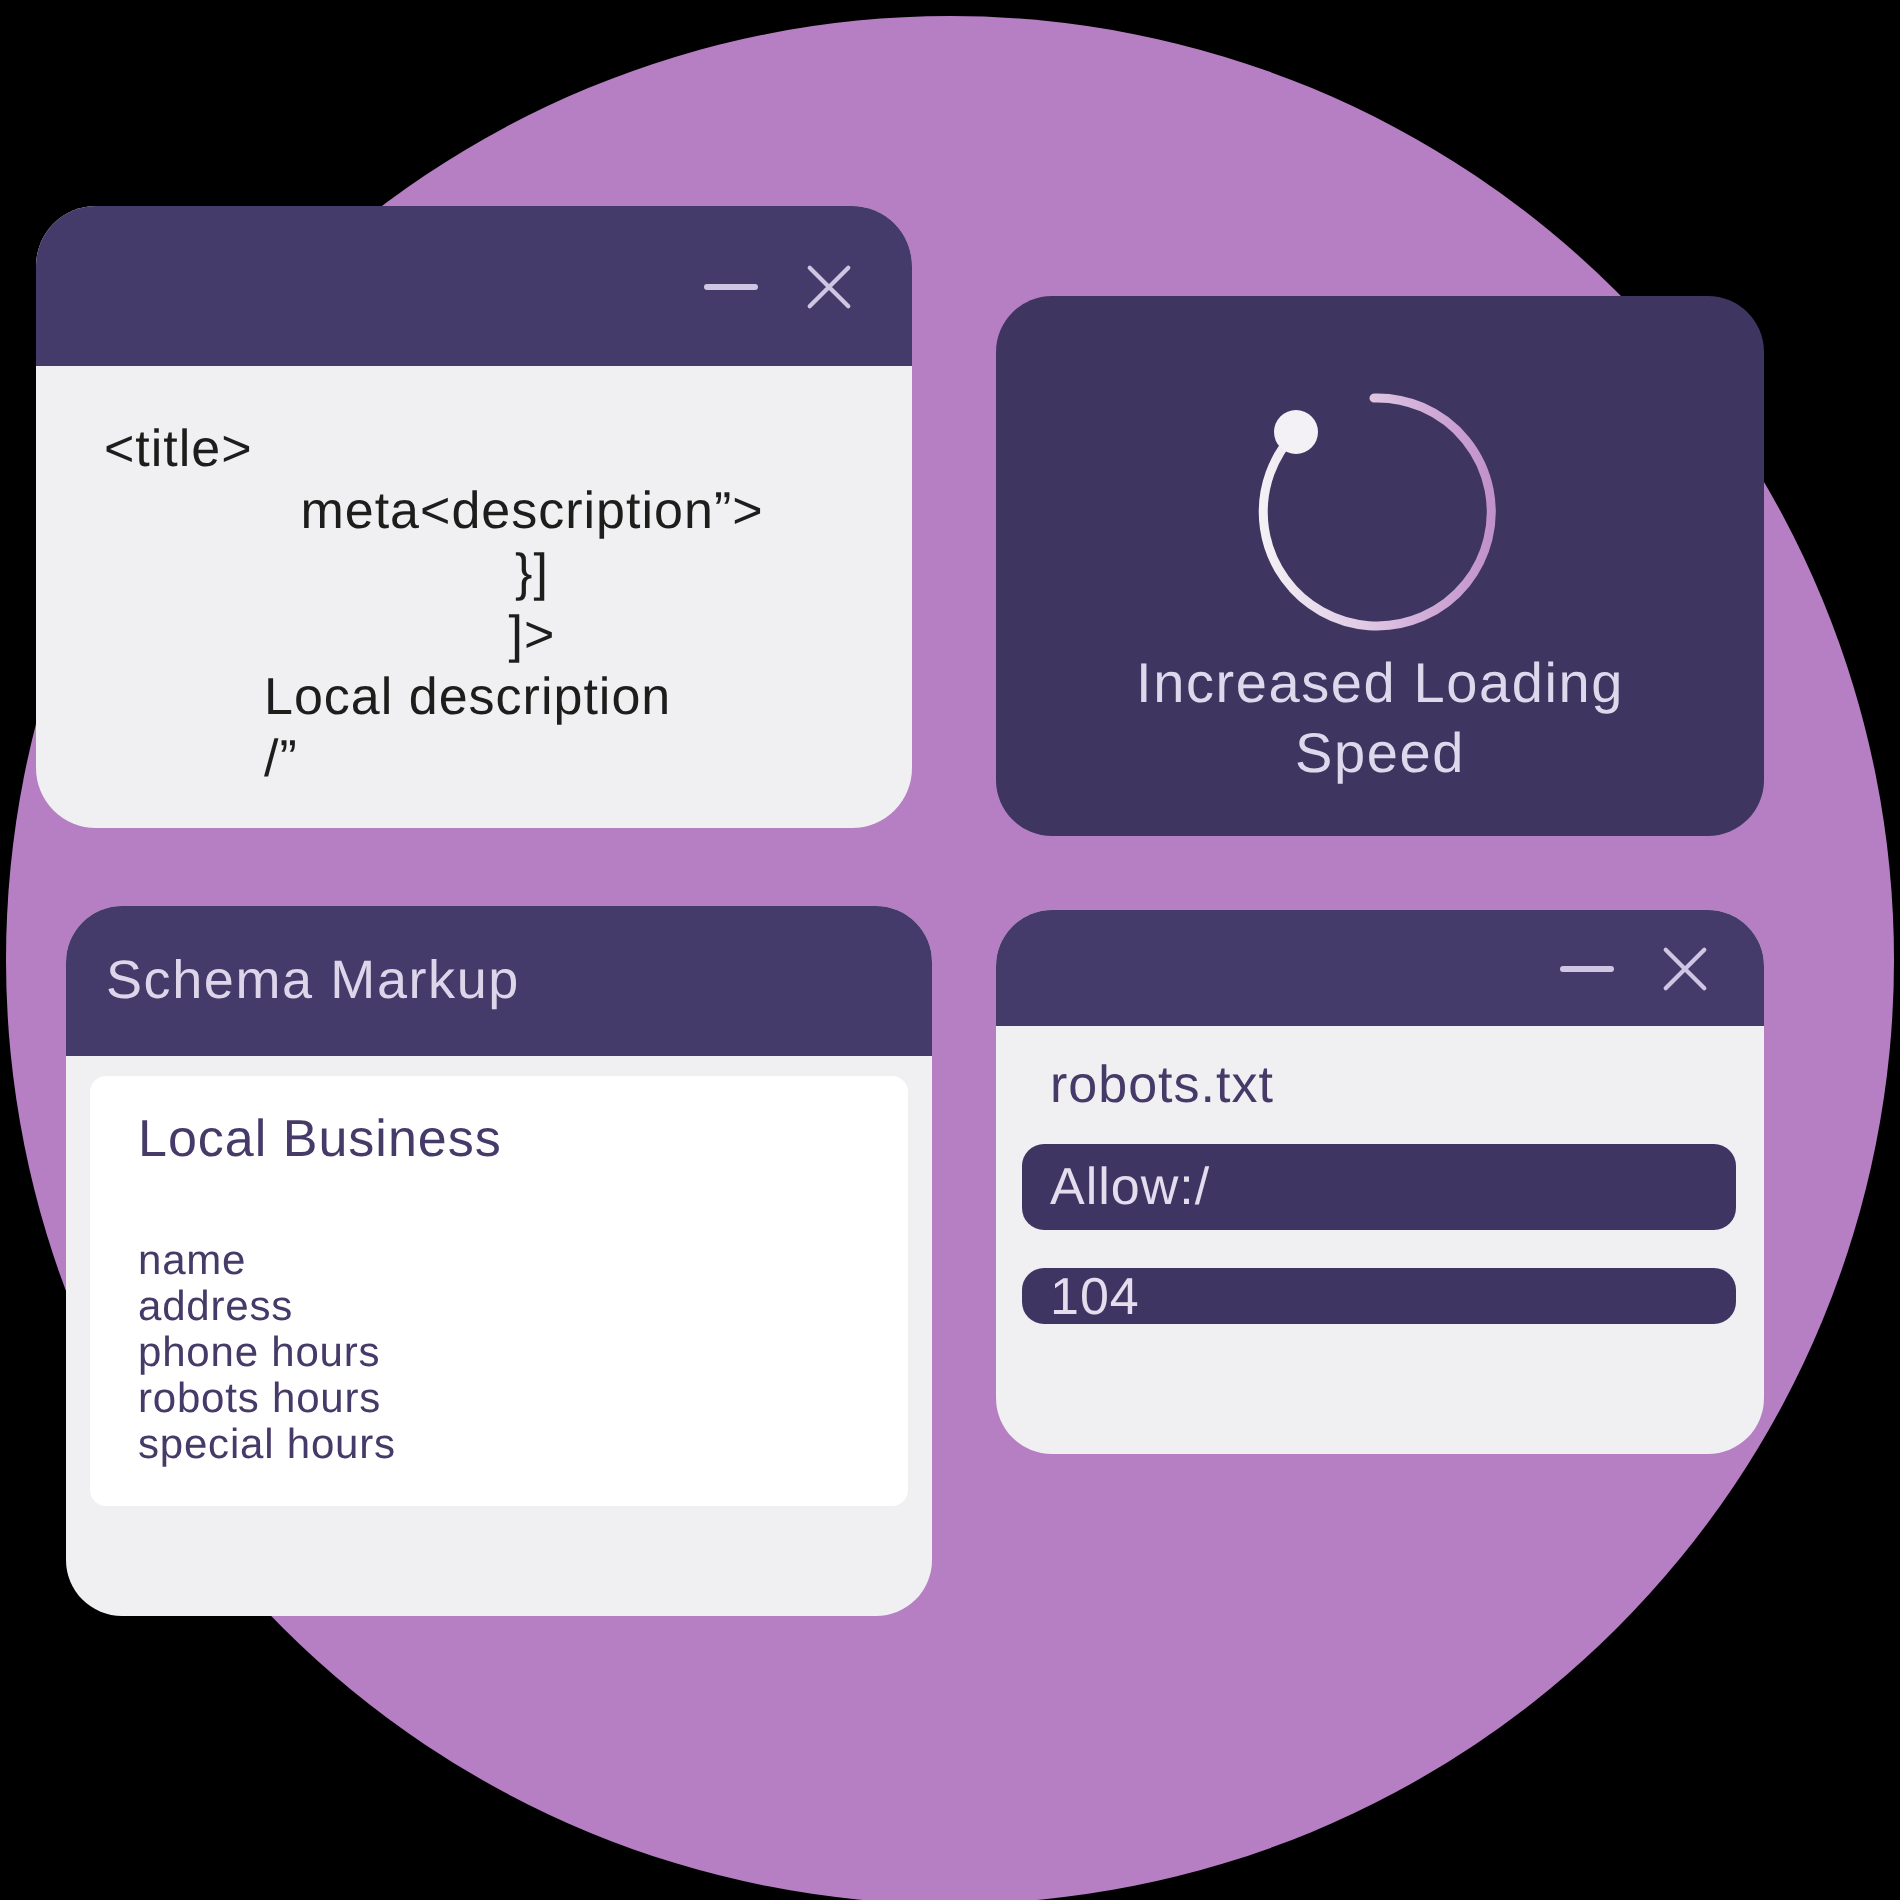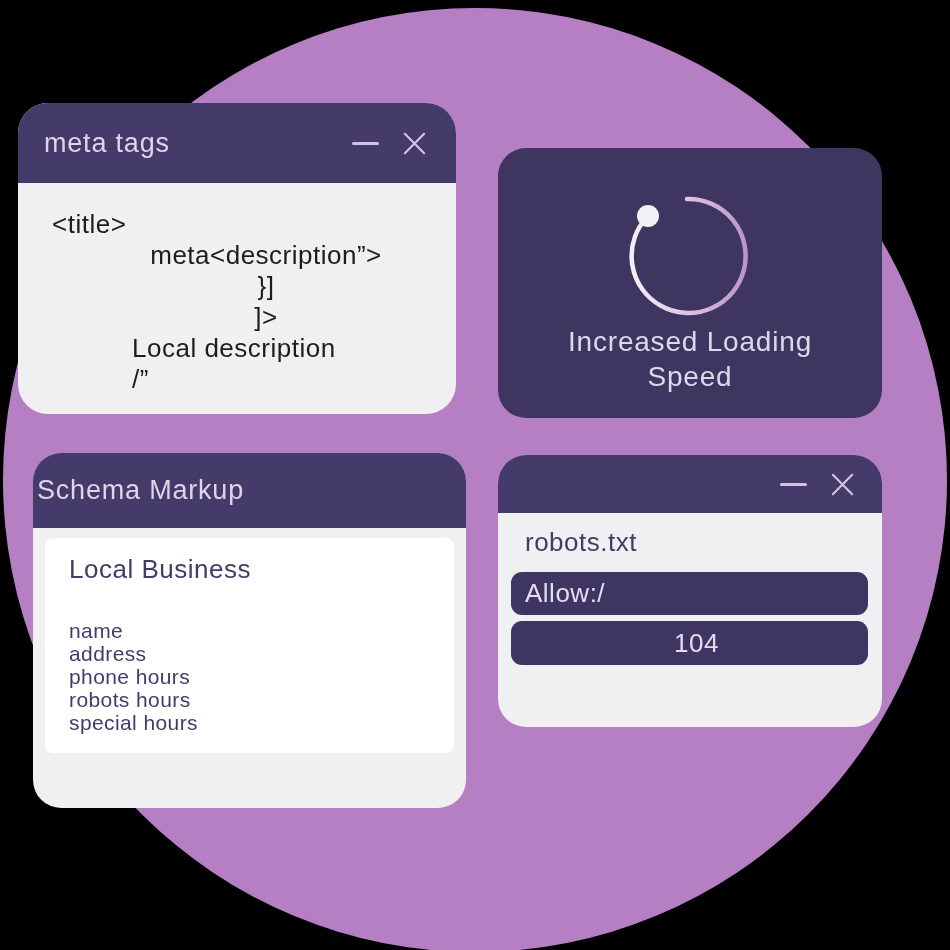--- a/index.html
+++ b/index.html
@@ -49,21 +49,21 @@
     position:absolute; left:0; right:0; top:176px;
     text-align:center; color:#ded8ec; font-size:28px; line-height:35px;
     letter-spacing:0.8px;
   }
 
   
   .schema-card {
     left:33px; top:453px; width:433px; height:355px;
     border-radius:28px; background:#f0eff2;
   }
-  .schema-titlebar { height:75px; padding:0 4px; font-size:27px; }
+  .schema-titlebar { height:75px; padding:0 20px; font-size:27px; }
   .schema-sub {
     margin:14px 0 0 20px; font-size:26px; color:#463a69; letter-spacing:0.5px;
   }
   .business-card {
     margin:10px 12px 0 12px; height:215px; background:#ffffff;
     border-radius:8px; padding:16px 20px 0 24px; box-sizing:border-box;
   }
   .business-title { font-size:26px; color:#463a69; letter-spacing:0.5px; }
   .business-fields { margin-top:34px; }
   .business-field { font-size:21px; line-height:23px; color:#463a69; letter-spacing:0.4px; }
@@ -74,32 +74,31 @@
     border-radius:28px; background:#f0eff2;
   }
   .robots-titlebar { height:58px; padding:0 26px; font-size:26px; justify-content:flex-end; }
   .robots-body { padding:12px 14px 0 13px; }
   .robots-filename { padding-left:14px; margin-top:2px; font-size:26px; color:#463a69; letter-spacing:0.5px; }
   .pill {
     margin-top:14px; height:43px; border-radius:11px; background:#3e3563;
     display:flex; align-items:center; padding-left:14px; box-sizing:border-box;
     color:#e3ddee; font-size:26px; letter-spacing:0.5px;
   }
-  .pill + .pill { margin-top:6px; height:44px;justify-content:center; }
+  .pill + .pill { margin-top:19px; height:28px; }
   .robots-disable { padding-left:14px; margin-top:13px; font-size:28px; color:#463a69; letter-spacing:0.5px; }
 </style>
 </head>
 <body>
 
 <div class="stage">
   <div class="big-circle"></div>
 
   <section class="card meta-card">
     <header class="titlebar meta-titlebar">
-      <span class="titlebar-text">meta tags</span>
       <span class="titlebar-spacer"></span>
       <span class="win-controls">
         <span class="min-btn"></span>
         <svg class="close-btn" viewBox="0 0 28 28">
             <path d="M4 4 L24 24 M24 4 L4 24"></path>
           </svg>
       </span>
     </header>
     <div class="meta-body">
       <div class="code-line ind-0">&lt;title&gt;</div>

